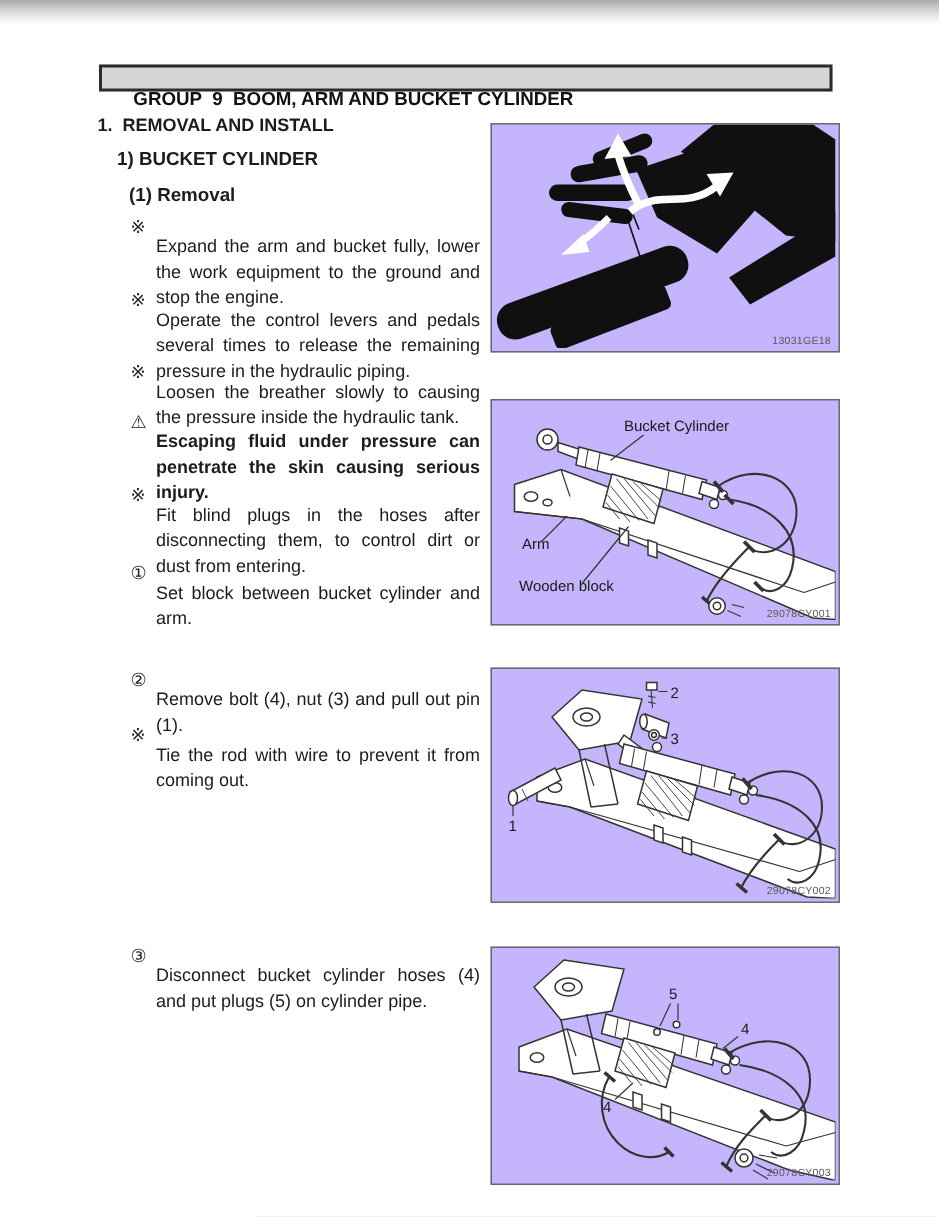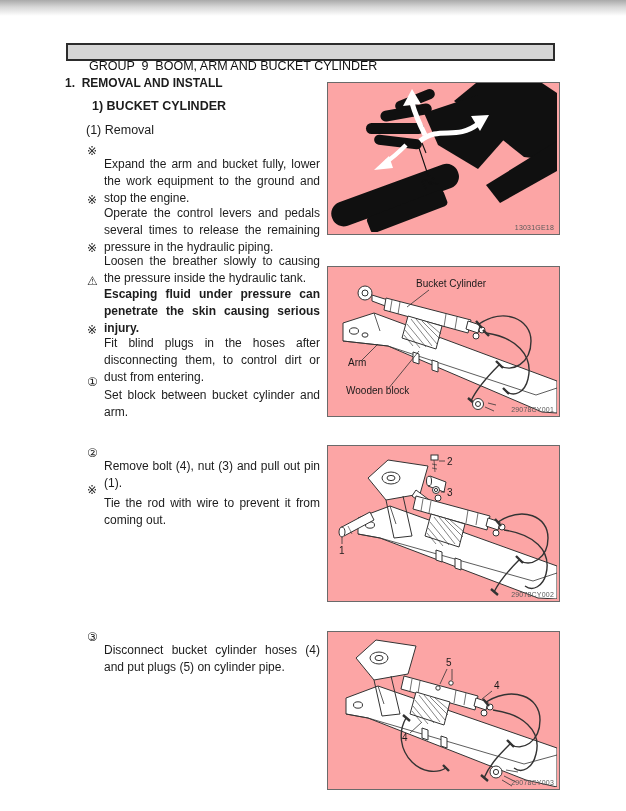--- a/index.html
+++ b/index.html
@@ -6,33 +6,33 @@
   .page{
     position:relative;width:626px;height:811px;background:#ffffff;
     font-family:"Liberation Sans","DejaVu Sans",sans-serif;color:#1c1c1c;
     overflow:hidden;margin:0 auto;
   }
   .top-shade{position:absolute;left:0;top:0;width:626px;height:16px;
     background:linear-gradient(180deg,#a9a9a9 0%,#d8d8d8 45%,#ffffff 100%);}
   .header-bar{
     position:absolute;left:66px;top:43px;width:489px;height:18px;
     background:#d6d6d6;border:2px solid #2c2c2c;box-sizing:border-box;
-    font-weight:normal;font-size:12.5px;line-height:14px;padding-left:7px;
+    font-weight:bold;font-size:12.5px;line-height:14px;padding-left:7px;
     white-space:pre;letter-spacing:0px;color:#111;
   }
   .h1{position:absolute;left:65px;top:76px;font-weight:bold;font-size:12px;white-space:pre;}
-  .h2{position:absolute;left:92px;top:99px;font-weight:bold;font-size:12.5px;white-space:pre;}
-  .h3{position:absolute;left:86px;top:123px;font-weight:normal;font-size:12.5px;white-space:pre;}
+  .h2{position:absolute;left:78px;top:99px;font-weight:bold;font-size:12.5px;white-space:pre;}
+  .h3{position:absolute;left:86px;top:123px;font-weight:bold;font-size:12.5px;white-space:pre;}
   .step{position:absolute;left:87px;width:233px;display:flex;font-size:12px;line-height:17px;}
   .step .mk{flex:none;width:17px;font-size:12px;color:#222;}
   .step .tx{flex:1;text-align:justify;text-align-last:left;margin-top:13px;}
   .step.bold{font-weight:bold;}
   .s1{top:143px}.s2{top:192px}.s3{top:240px}.s4{top:273px}.s5{top:322px}
   .s6{top:374px}.s7{top:445px}.s8{top:482px}.s9{top:629px}
-  .fig{position:absolute;left:327px;width:231px;background:#fca5a5;
+  .fig{position:absolute;left:327px;width:231px;background:#c4b5fd;
        border:1px solid #6a6a6a;box-sizing:content-box;}
   .f1{top:82px;height:151px}.f2{top:266px;height:149px}
   .f3{top:445px;height:155px}.f4{top:631px;height:157px}
   .fig svg{position:absolute;left:0;top:0;}
   .figcode{position:absolute;right:5px;bottom:3px;font-size:7px;color:#5a5a5a;letter-spacing:0.2px;}
   text{font-family:"Liberation Sans","DejaVu Sans",sans-serif;}
 </style>
 </head>
 <body>
 

